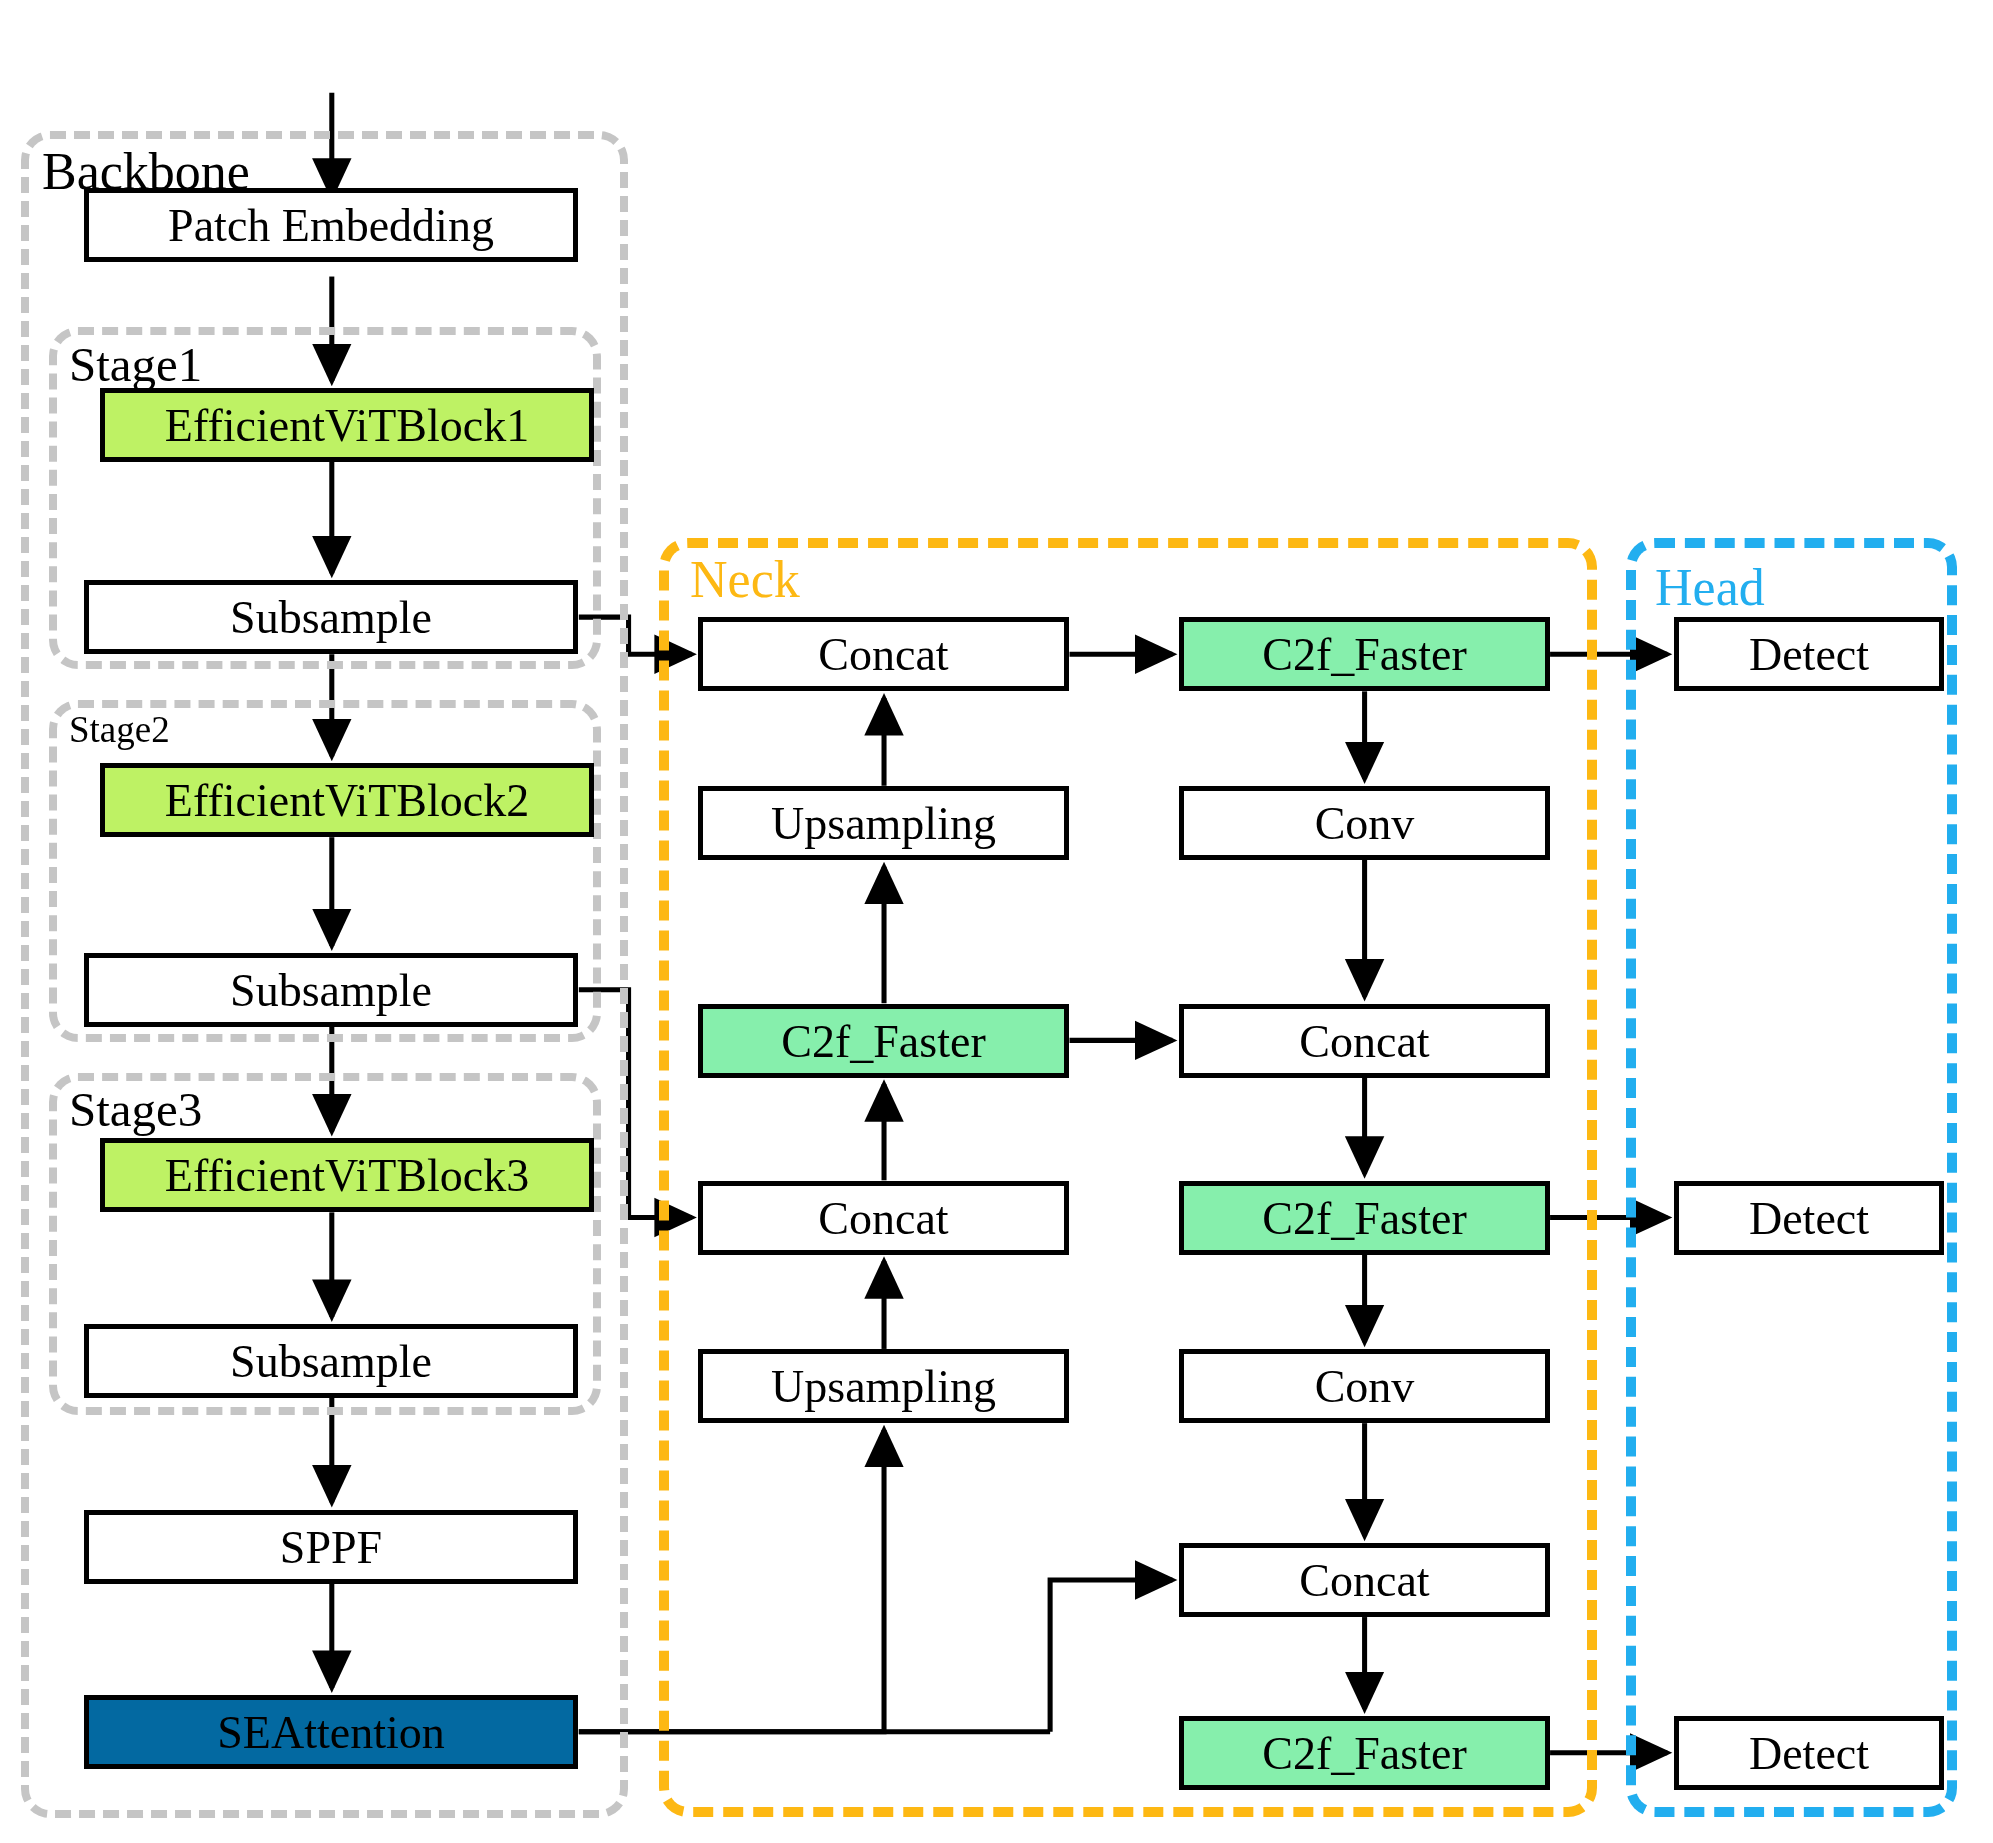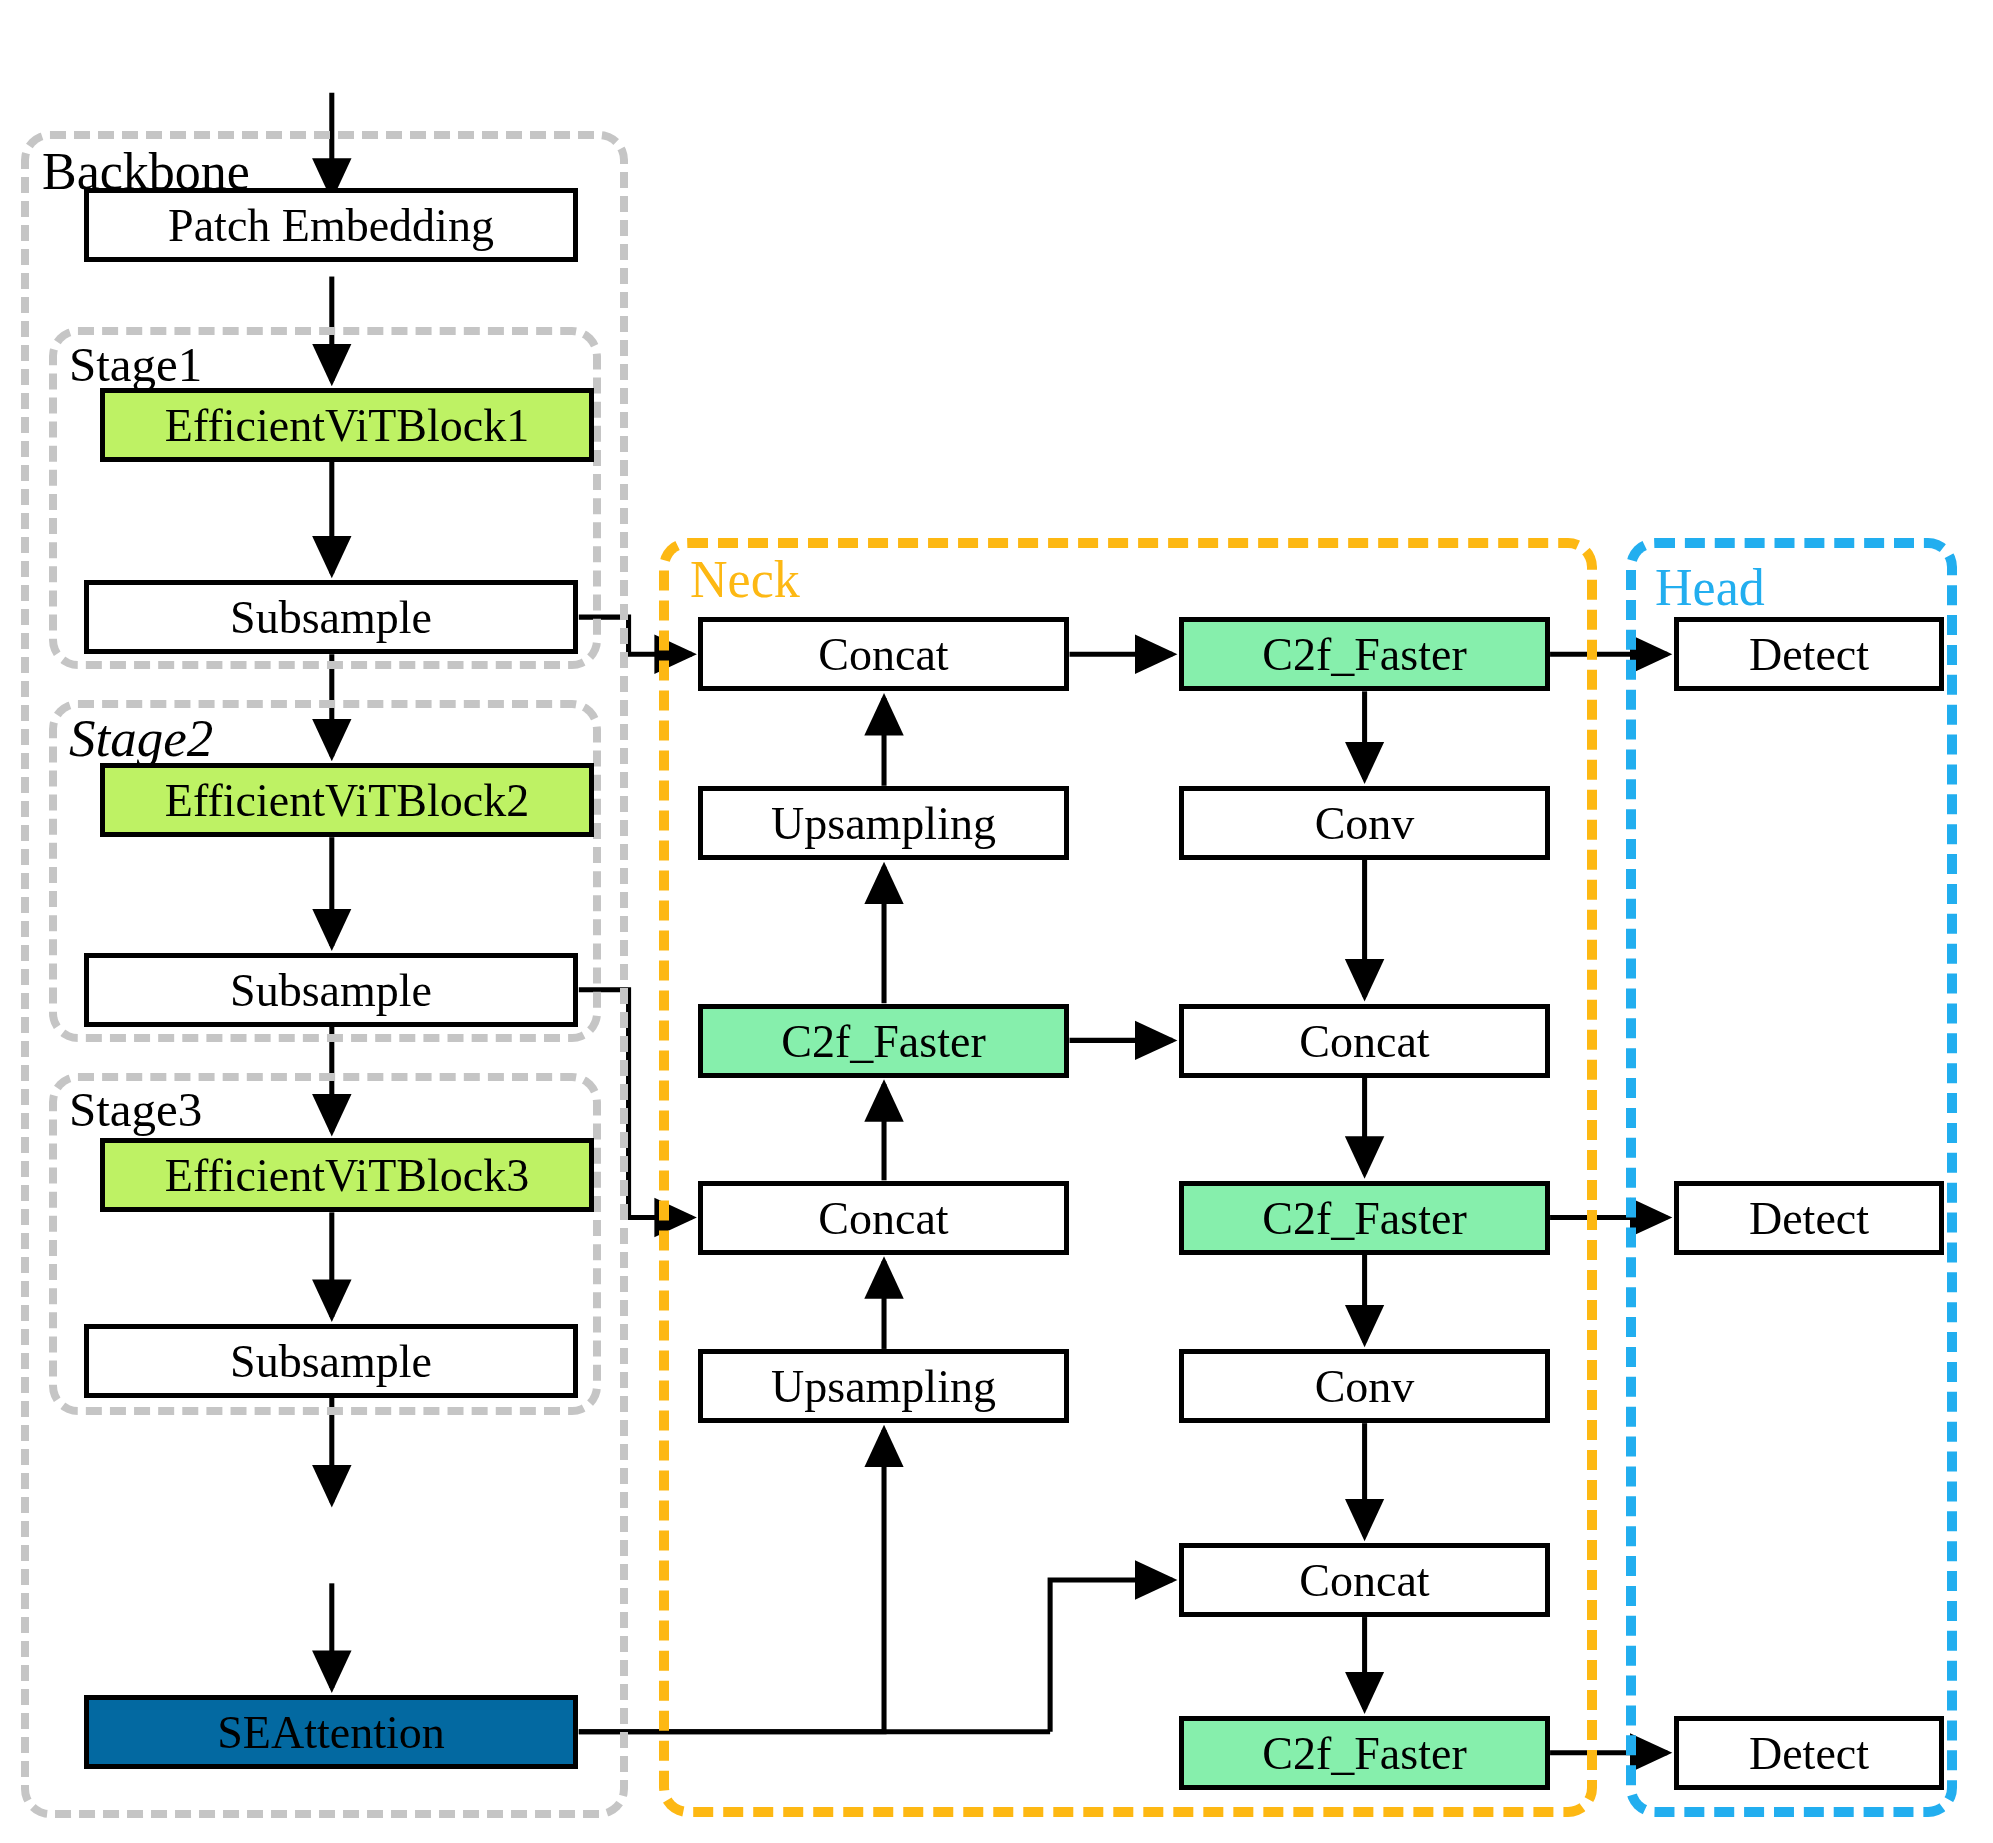--- a/index.html
+++ b/index.html
@@ -87,38 +87,39 @@
     </g>
   </svg>
 
   <div class="grp gray" style="left:21px;top:131px;width:607px;height:1687px;"></div>
   <div class="grplab gray" style="left:42px;top:142px;font-size:52px;">Backbone</div>
 
   <div class="grp gray" style="left:49px;top:327px;width:552px;height:342px;"></div>
   <div class="grplab gray" style="left:69px;top:336px;font-size:49px;">Stage1</div>
 
   <div class="grp gray" style="left:49px;top:700px;width:552px;height:342px;"></div>
-  <div class="grplab gray" style="left:69px;top:708px;font-size:53px;font-style:italic;">Stage2</div>
+  <div class="grplab gray" style="left:69px;top:708px;font-size:37px;">Stage2</div>
 
   <div class="grp gray" style="left:49px;top:1073px;width:552px;height:342px;"></div>
   <div class="grplab gray" style="left:69px;top:1081px;font-size:49px;">Stage3</div>
 
   <div class="grp yellow" style="left:659px;top:538px;width:938px;height:1279px;"></div>
   <div class="grplab yellow" style="left:690px;top:550px;font-size:52px;">Neck</div>
 
   <div class="grp cyan" style="left:1626px;top:538px;width:331px;height:1279px;"></div>
   <div class="grplab cyan" style="left:1655px;top:558px;font-size:52px;">Head</div>
 
   <div class="box" style="left:84px;top:188px;width:494px;height:74px;font-size:46px;">Patch Embedding</div>
   <div class="box green" style="left:84px;top:388px;width:494px;height:74px;font-size:46px;">EfficientViTBlock1</div>
   <div class="box" style="left:84px;top:580px;width:494px;height:74px;font-size:46px;">Subsample</div>
   <div class="box green" style="left:84px;top:763px;width:494px;height:74px;font-size:46px;">EfficientViTBlock2</div>
   <div class="box" style="left:84px;top:953px;width:494px;height:74px;font-size:46px;">Subsample</div>
   <div class="box green" style="left:84px;top:1138px;width:494px;height:74px;font-size:46px;">EfficientViTBlock3</div>
   <div class="box" style="left:84px;top:1324px;width:494px;height:74px;font-size:46px;">Subsample</div>
+  <div class="box" style="left:84px;top:1510px;width:494px;height:74px;font-size:46px;">SPPF</div>
   <div class="box orange" style="left:84px;top:1695px;width:494px;height:74px;font-size:46px;">SEAttention</div>
 
   <div class="box" style="left:698px;top:617px;width:371px;height:74px;font-size:46px;">Concat</div>
   <div class="box" style="left:698px;top:786px;width:371px;height:74px;font-size:46px;">Upsampling</div>
   <div class="box blue" style="left:698px;top:1004px;width:371px;height:74px;font-size:46px;">C2f_Faster</div>
   <div class="box" style="left:698px;top:1181px;width:371px;height:74px;font-size:46px;">Concat</div>
   <div class="box" style="left:698px;top:1349px;width:371px;height:74px;font-size:46px;">Upsampling</div>
 
   <div class="box blue" style="left:1179px;top:617px;width:371px;height:74px;font-size:46px;">C2f_Faster</div>
   <div class="box" style="left:1179px;top:786px;width:371px;height:74px;font-size:46px;">Conv</div>

